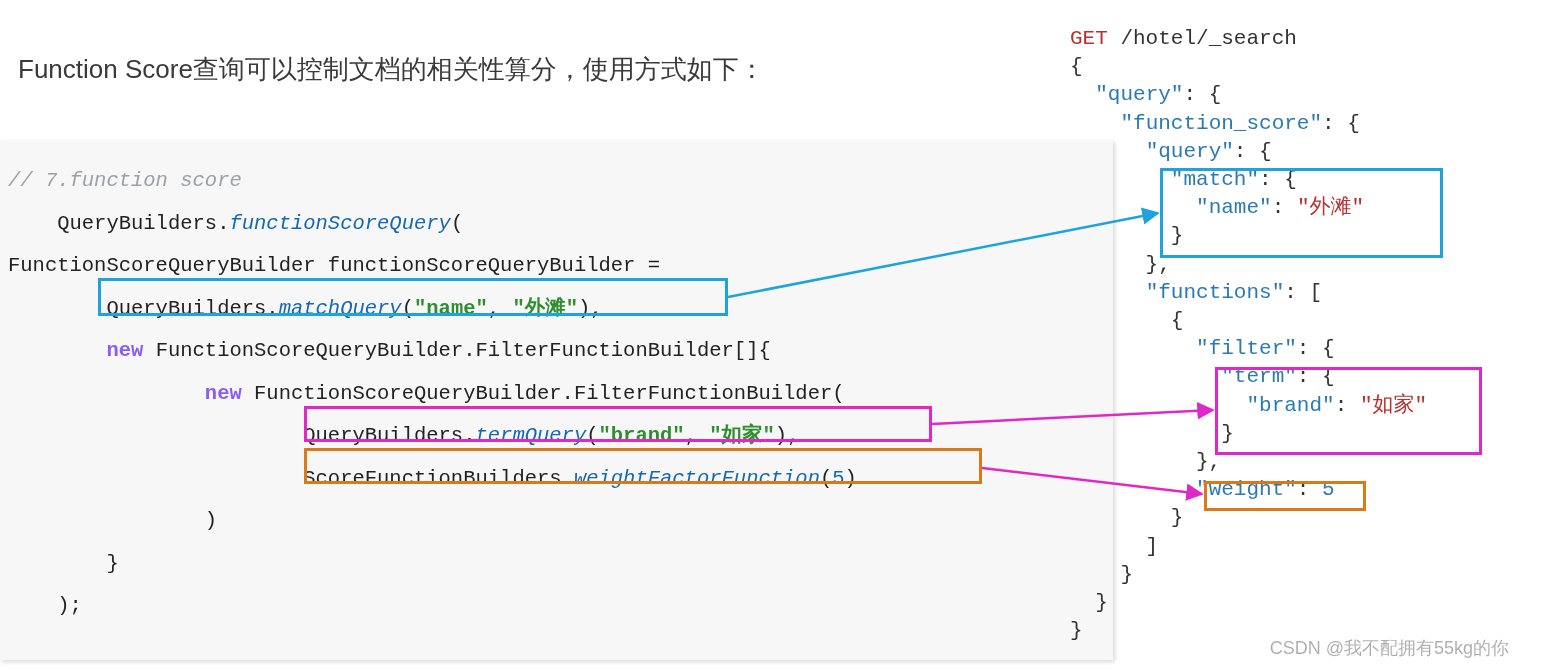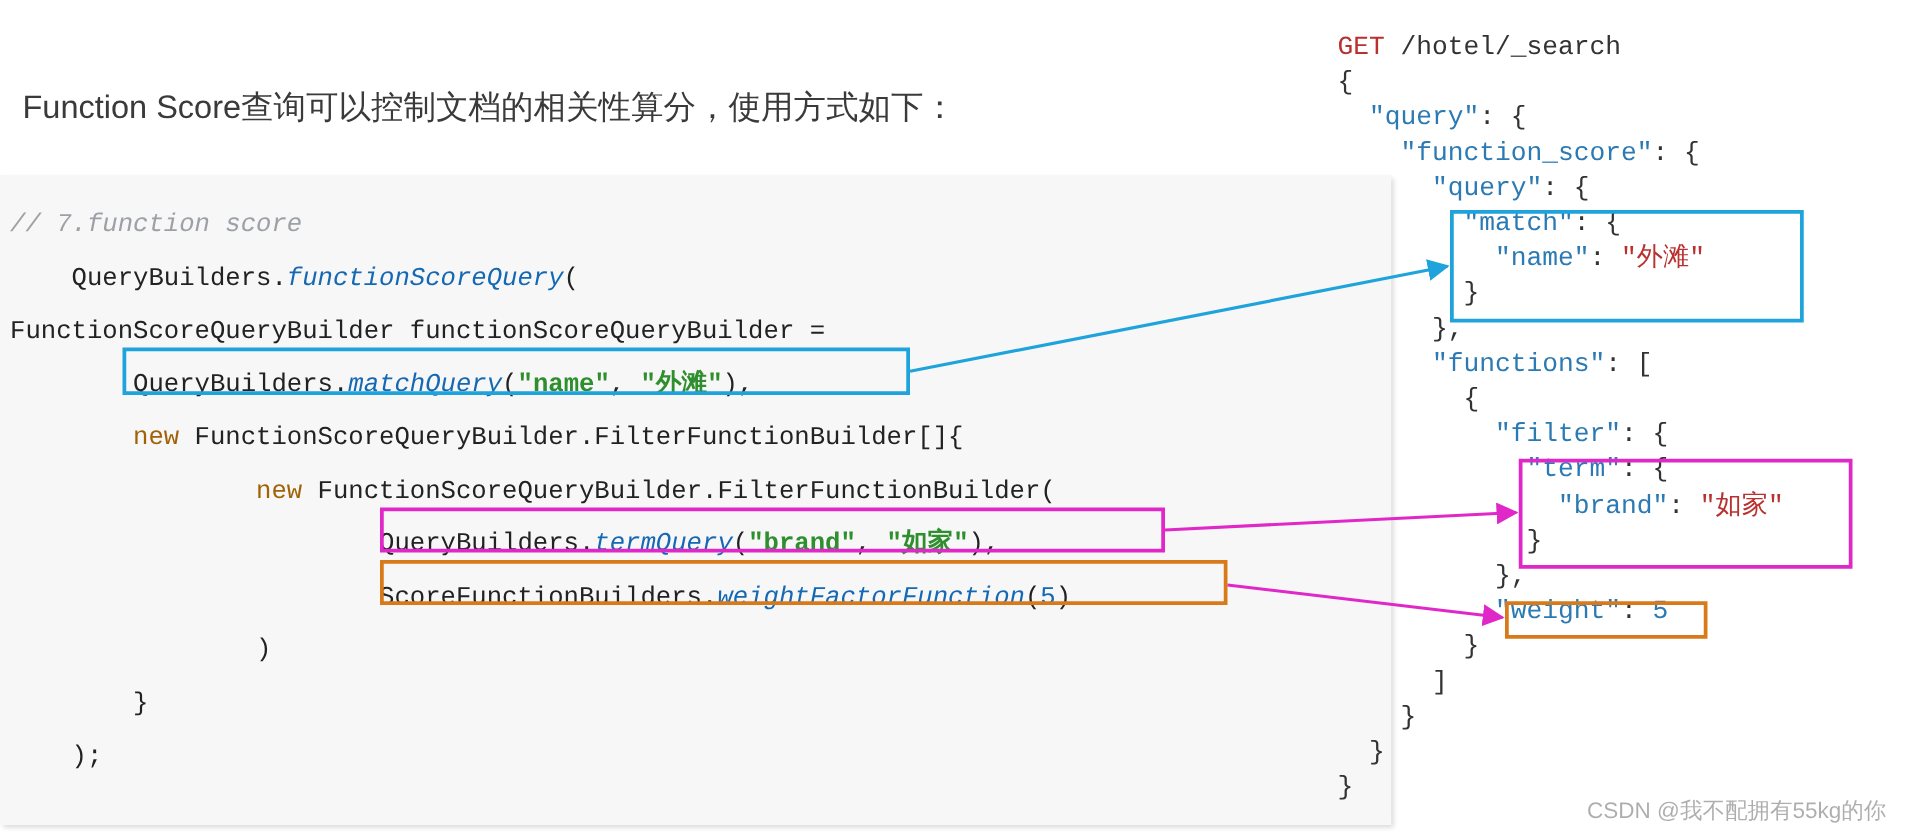--- a/index.html
+++ b/index.html
@@ -8,42 +8,42 @@
     font-family: "Microsoft YaHei", "PingFang SC", sans-serif;
     background: #fff;
     width: 1545px;
     height: 672px;
     position: relative;
     overflow: hidden;
   }
   .title-text {
     position: absolute;
     left: 18px;
-    top: 68px;
+    top: 52px;
     font-size: 26px;
     color: #3a3a3a;
   }
   .left-code-panel {
     position: absolute;
     left: 0px;
     top: 140px;
     width: 1113px;
     height: 520px;
     background: #f7f7f7;
     box-shadow: 2px 2px 4px rgba(0,0,0,0.15);
     font-family: "Consolas", "Menlo", "Courier New", monospace;
     font-size: 20.5px;
     line-height: 42.5px;
     color: #222;
     padding-top: 20px;
     box-sizing: border-box;
   }
   .left-code-panel .line { white-space: pre; padding-left: 8px; }
   .comment { color: #9da1a5; font-style: italic; }
-  .kw { color: #a16207; font-weight: 400; }
+  .kw { color: #8b5cf6; font-weight: 700; }
   .method { color: #1568b3; font-style: italic; }
   .str { color: #2f8f2f; font-weight: 600; }
   .num { color: #1568b3; }
   .right-code-panel {
     position: absolute;
     left: 1060px;
     top: 25px;
     width: 475px;
     font-family: "Consolas", "Menlo", "Courier New", monospace;
     font-size: 21px;

